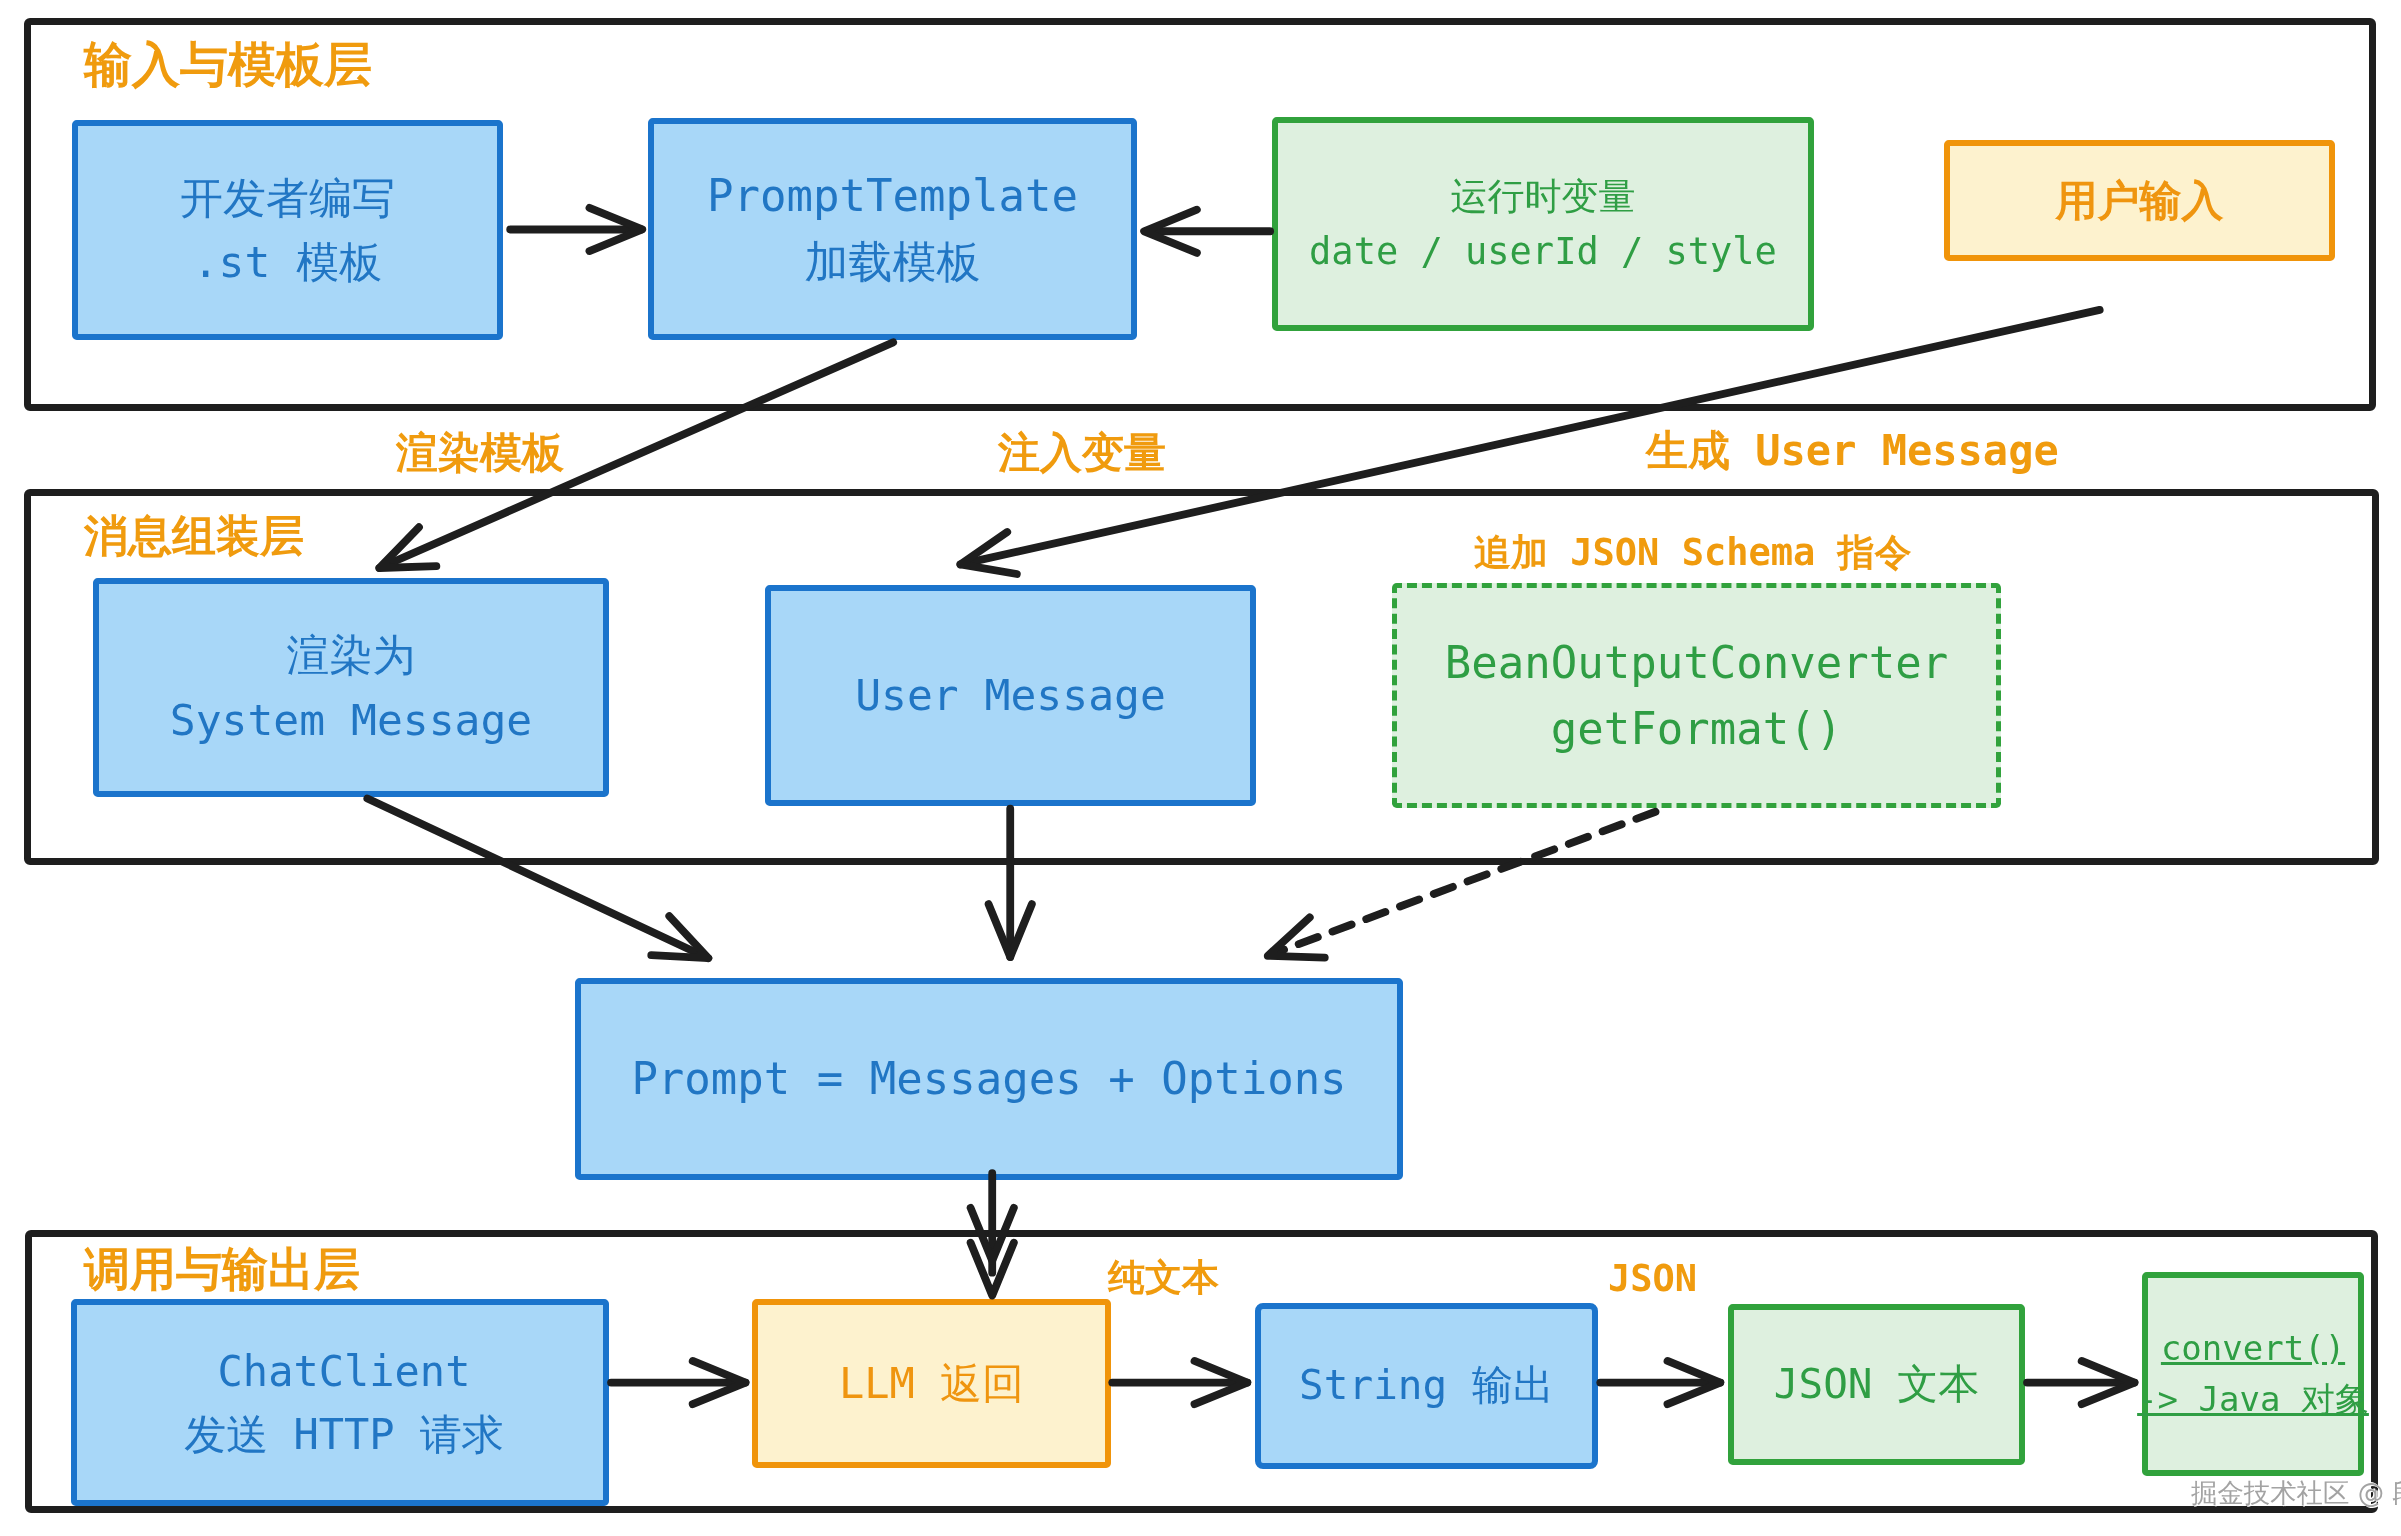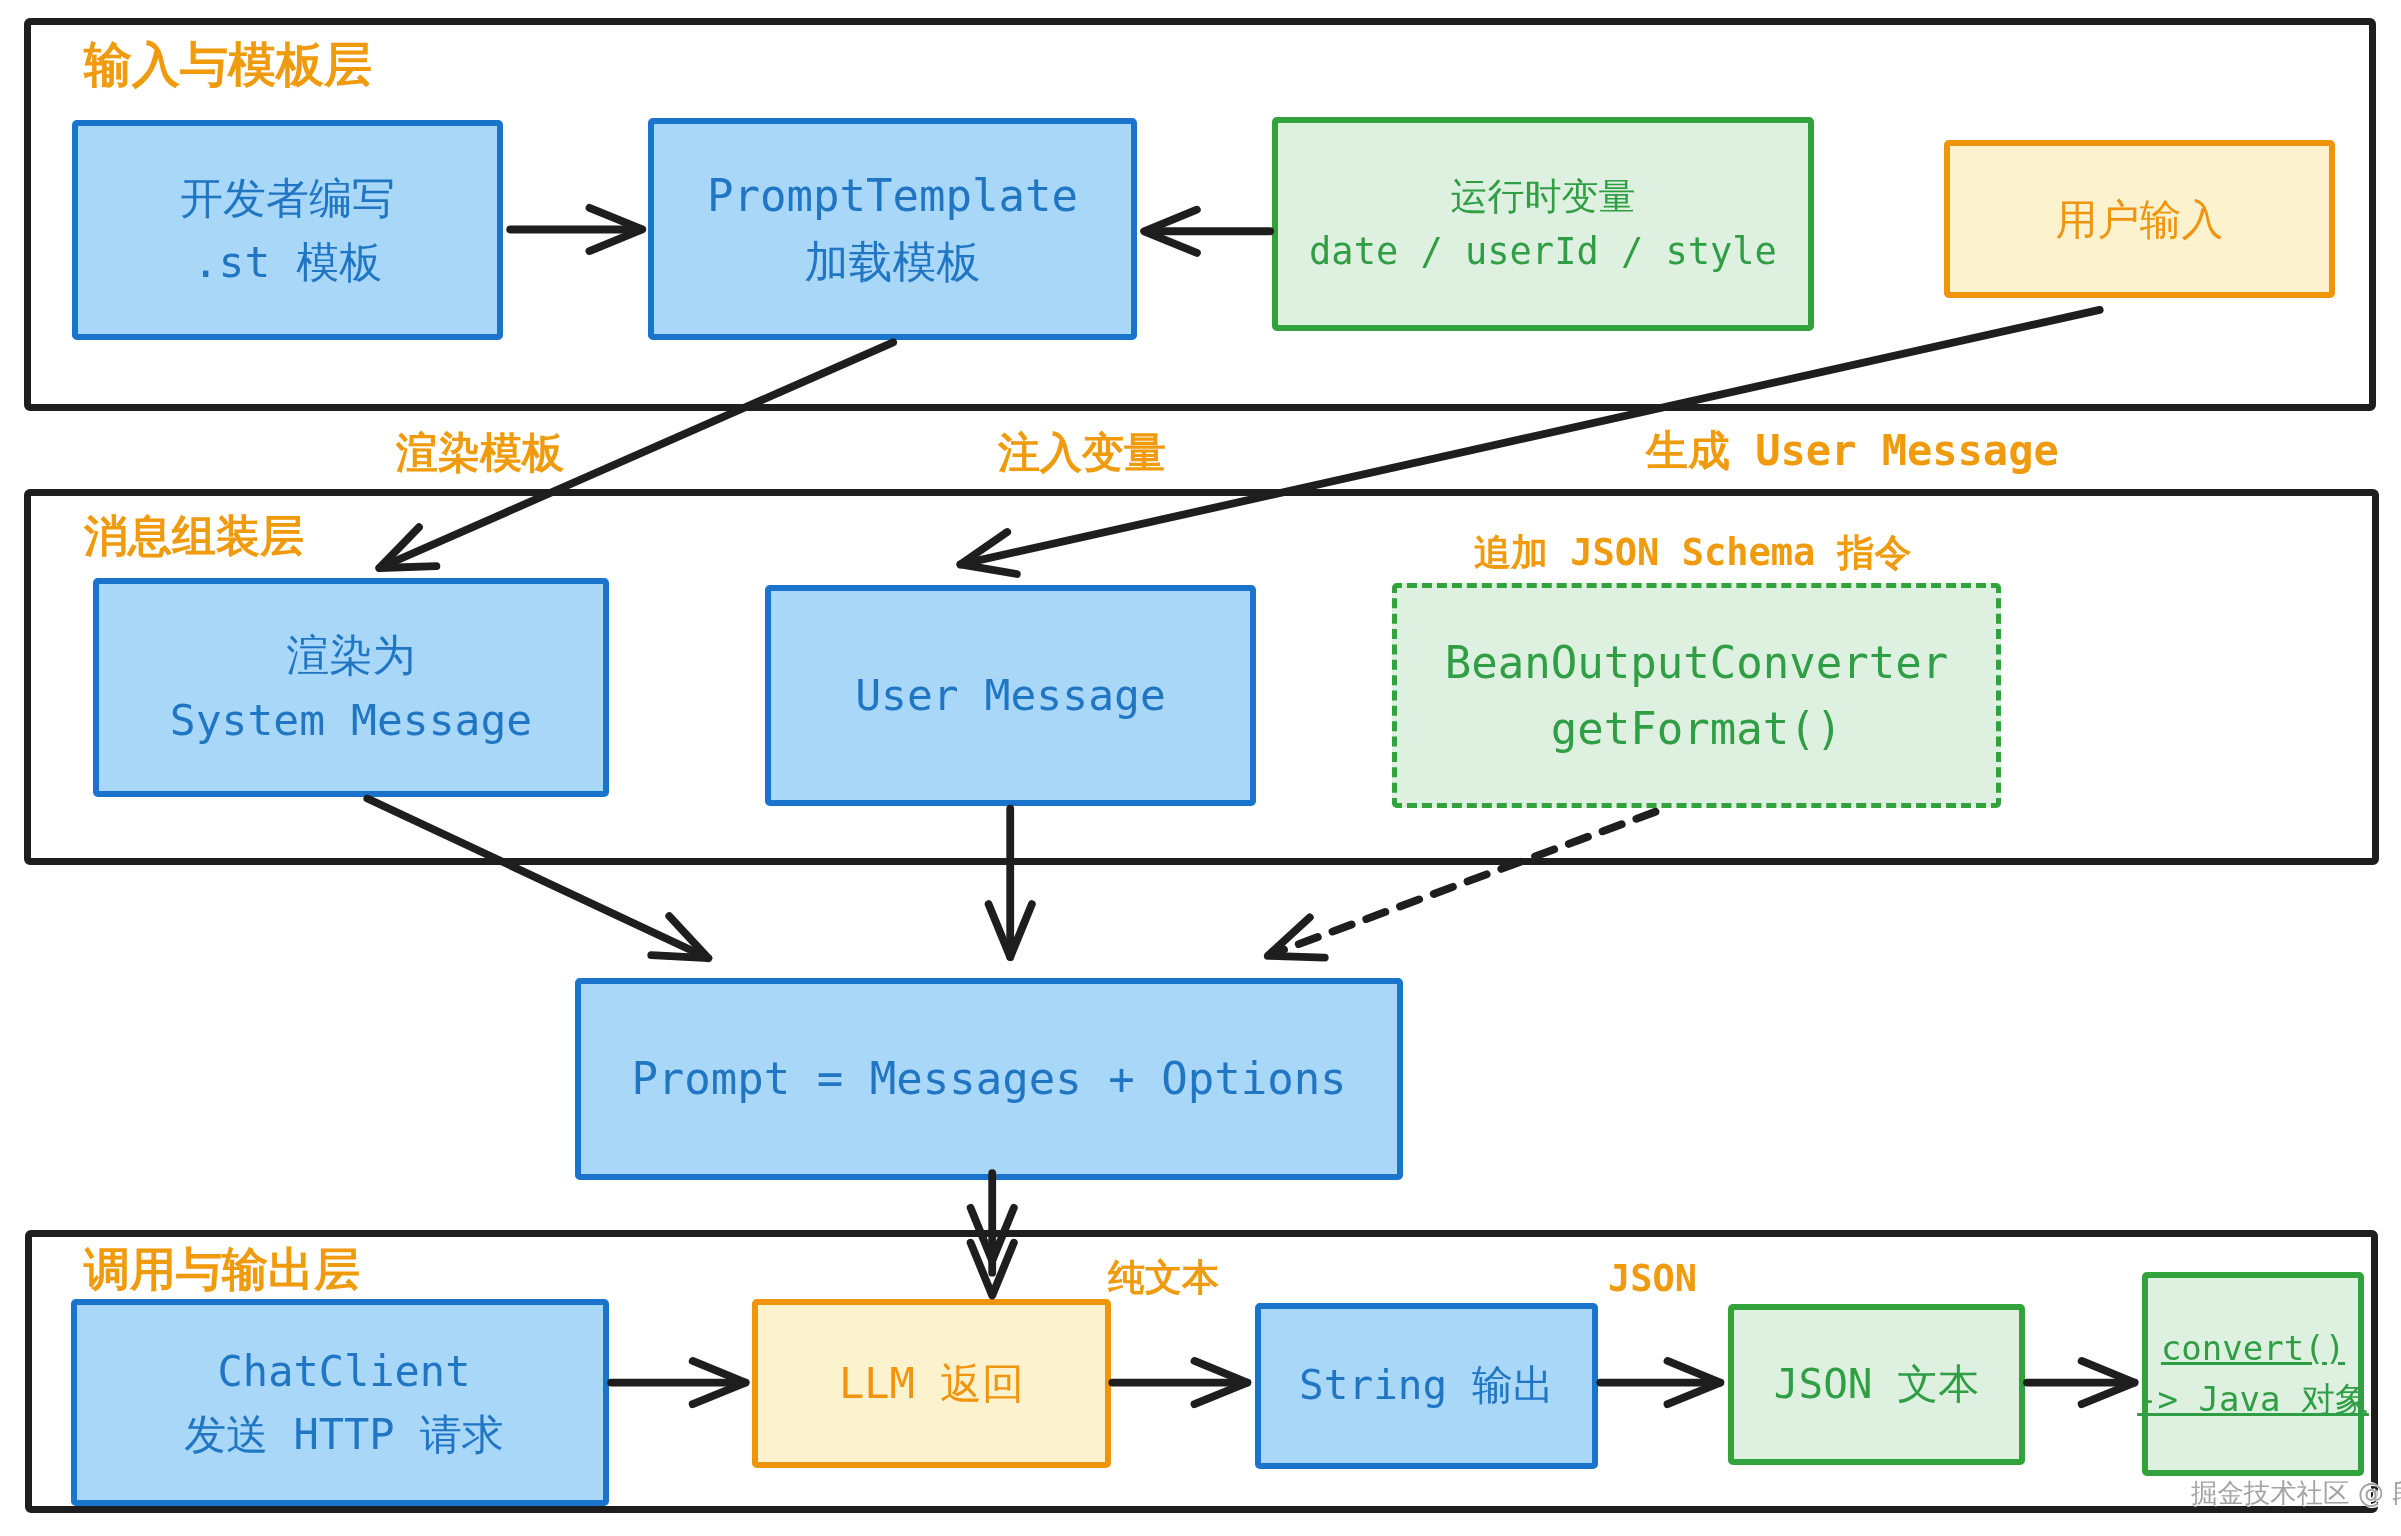--- a/index.html
+++ b/index.html
@@ -60,21 +60,21 @@
     <span>.st 模板</span>
   </div>
   <div class="node blue" style="left:648px;top:118px;width:489px;height:222px;font-size:44px;">
     <span>PromptTemplate</span>
     <span>加载模板</span>
   </div>
   <div class="node green" style="left:1272px;top:117px;width:542px;height:214px;font-size:37px;align-items:center;">
     <span>运行时变量</span>
     <span>date / userId / style</span>
   </div>
-  <div class="node yellow" style="left:1944px;top:140px;width:391px;height:158px;font-size:42px;">
+  <div class="node yellow" style="left:1944px;top:140px;width:391px;height:121px;font-size:42px;font-weight:bold;">
     <span>用户输入</span>
   </div>
 
   <div class="node blue" style="left:93px;top:578px;width:516px;height:219px;font-size:43px;">
     <span>渲染为</span>
     <span>System Message</span>
   </div>
   <div class="node blue" style="left:765px;top:585px;width:491px;height:221px;font-size:43px;">
     <span>User Message</span>
   </div>
@@ -87,21 +87,21 @@
     <span>Prompt = Messages + Options</span>
   </div>
 
   <div class="node blue" style="left:71px;top:1299px;width:538px;height:207px;font-size:42px;padding-left:8px;">
     <span>ChatClient</span>
     <span>发送 HTTP 请求</span>
   </div>
   <div class="node yellow" style="left:752px;top:1299px;width:359px;height:169px;font-size:42px;">
     <span>LLM 返回</span>
   </div>
-  <div class="node blue" style="left:1255px;top:1303px;width:343px;height:166px;font-size:41px;">
+  <div class="node blue" style="left:1255px;top:1303px;width:343px;height:166px;font-size:41px;border-radius:8px;">
     <span>String 输出</span>
   </div>
   <div class="node green" style="left:1728px;top:1304px;width:297px;height:161px;font-size:41px;">
     <span>JSON 文本</span>
   </div>
   <div class="node green" style="left:2142px;top:1272px;width:222px;height:204px;font-size:34px;text-decoration:underline;">
     <span>convert()</span>
     <span>-&gt; Java 对象</span>
   </div>
 

